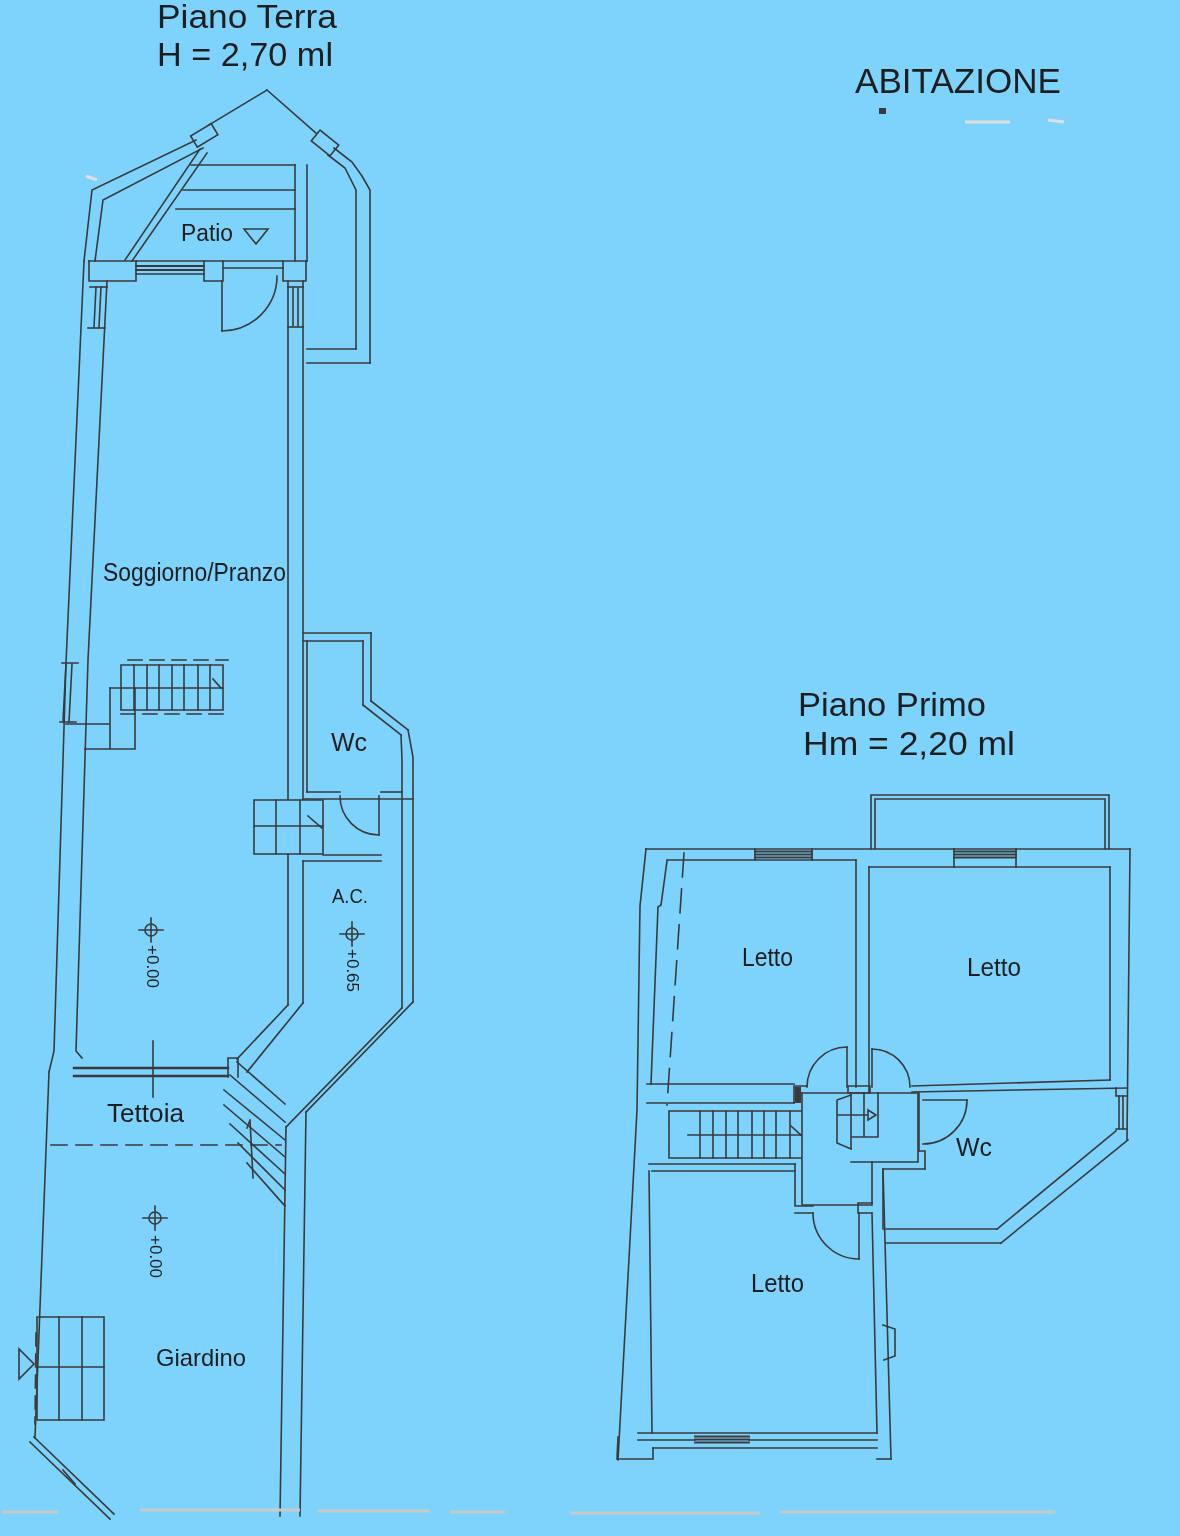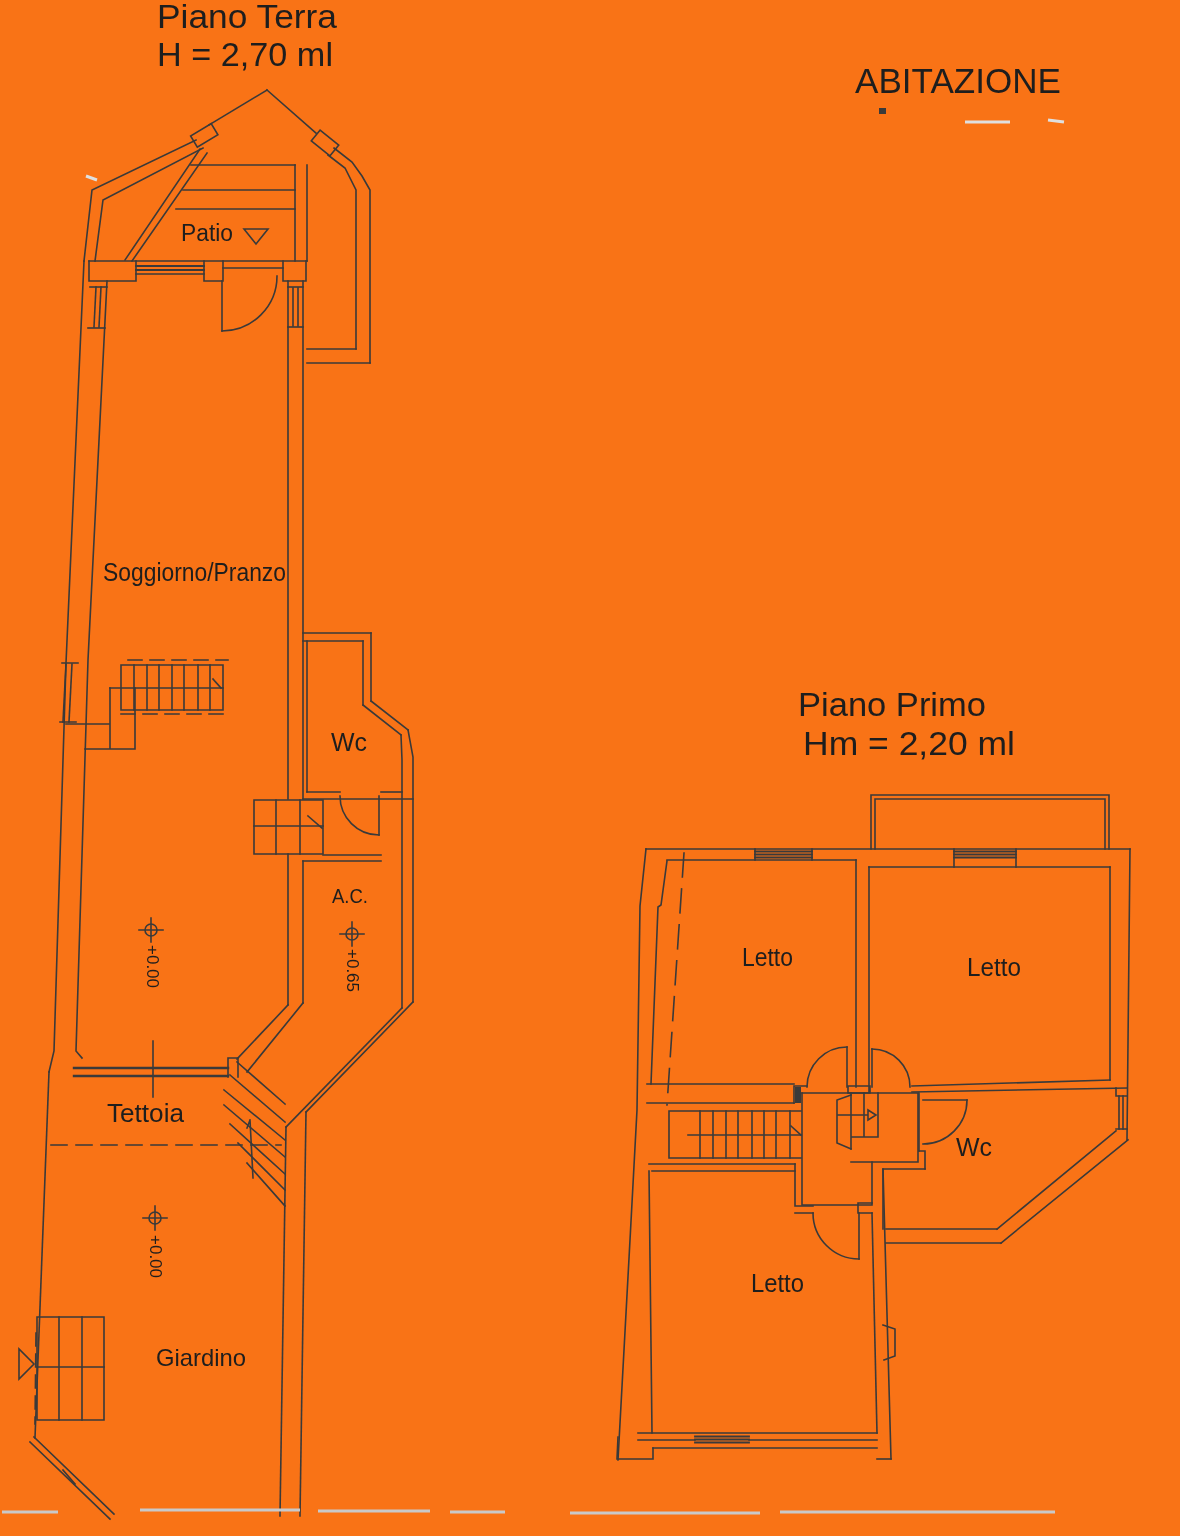--- a/index.html
+++ b/index.html
@@ -1,16 +1,16 @@
 <!DOCTYPE html>
 <html><head>
 <meta charset="utf-8">
 <style>
   html,body{margin:0;padding:0;background:#fdfdfc;}
-  .page{position:relative;width:1180px;height:1536px;background:#f97316;overflow:hidden;}
+  .page{position:relative;width:1180px;height:1536px;background:#7dd3fc;overflow:hidden;}
   svg{position:absolute;left:0;top:0;}
   svg text{font-family:"Liberation Sans",sans-serif;fill:#1e1e1e;}
 </style>
 </head>
 <body>
 <div class="page">
 <svg width="1180" height="1536" viewBox="0 0 1180 1536">
 <g fill="none" stroke="#3a3a3a" stroke-width="1.6" stroke-linecap="square">
 
 <g stroke="none">

